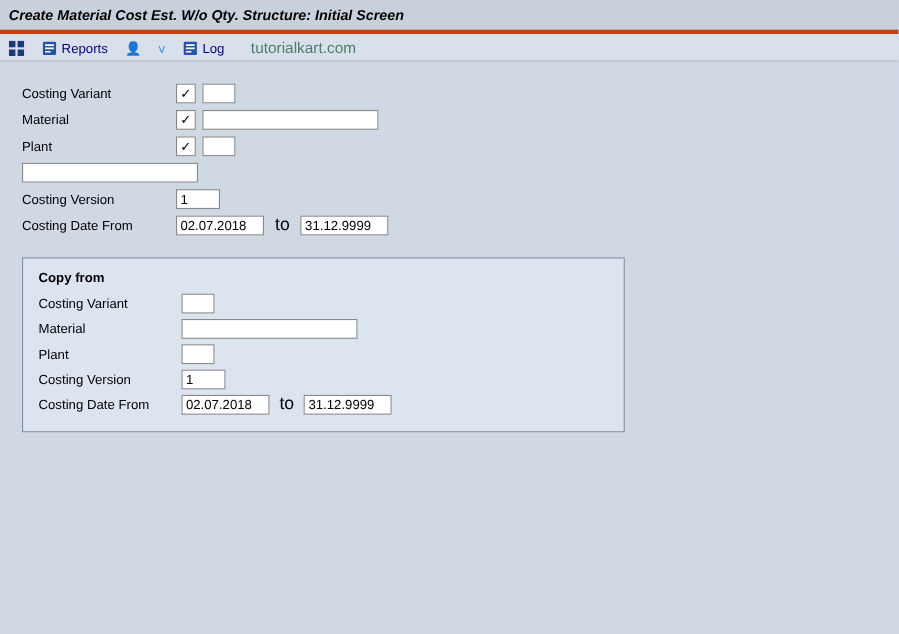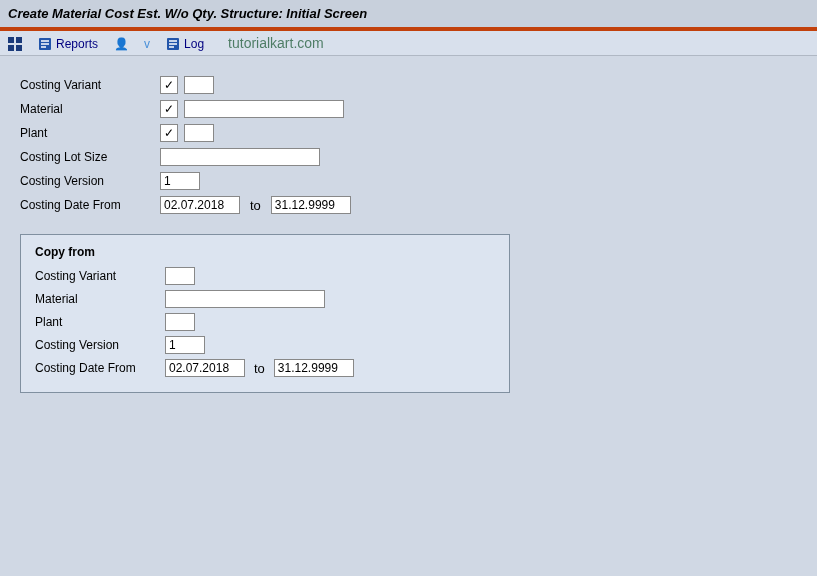--- a/index.html
+++ b/index.html
@@ -76,28 +76,28 @@
       background: white;
       font-size: 12px;
       padding: 1px 3px;
       height: 18px;
     }
     .input-wide { width: 160px; }
     .input-small { width: 30px; }
     .input-version { width: 40px; }
     .input-date { width: 80px; }
     .to-label {
-      font-size: 13px;
+      font-size: 16px;
       margin: 0 4px;
     }
     .copy-from-box {
       border: 1px solid #8090a0;
       background: #dce4f0;
       padding: 10px 14px;
-      width: 490px;
+      width: 548px;
     }
     .copy-from-title {
       font-weight: bold;
       font-size: 12px;
       margin-bottom: 8px;
       color: #000;
     }
     .copy-row {
       display: flex;
       align-items: center;
@@ -187,21 +187,20 @@
 
     <div class="form-row">
       <div class="form-label">Plant</div>
       <div class="form-field">
         <div class="checkbox-field">✓</div>
         <input type="text" class="input-small" value="" style="">
       </div>
     </div>
 
     <div class="form-row">
-      <div class="form-label">Costing Lot Size</div>
       <div class="form-field">
         <input type="text" class="input-wide" value="" style="">
       </div>
     </div>
 
     <div class="form-row">
       <div class="form-label">Costing Version</div>
       <div class="form-field">
         <input type="text" class="input-version" value="1" style="">
       </div>

